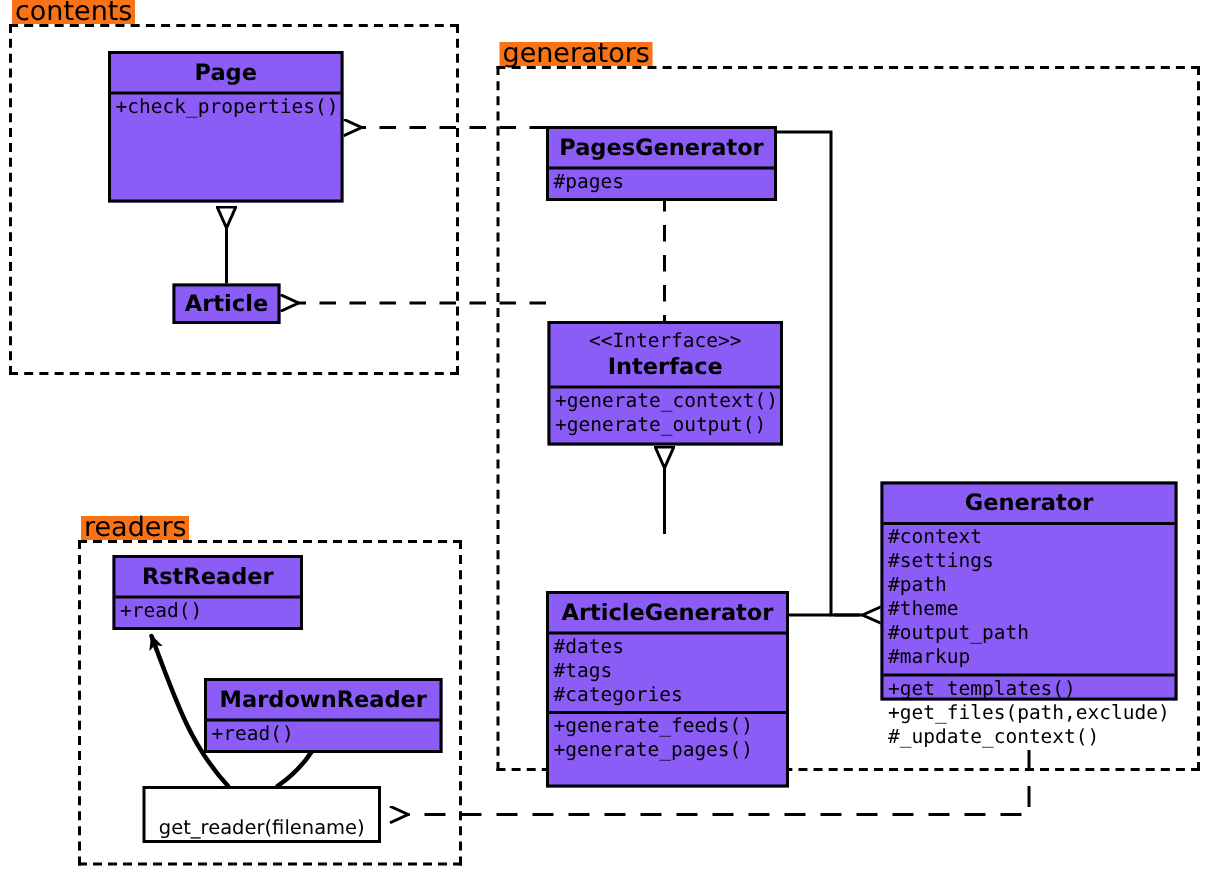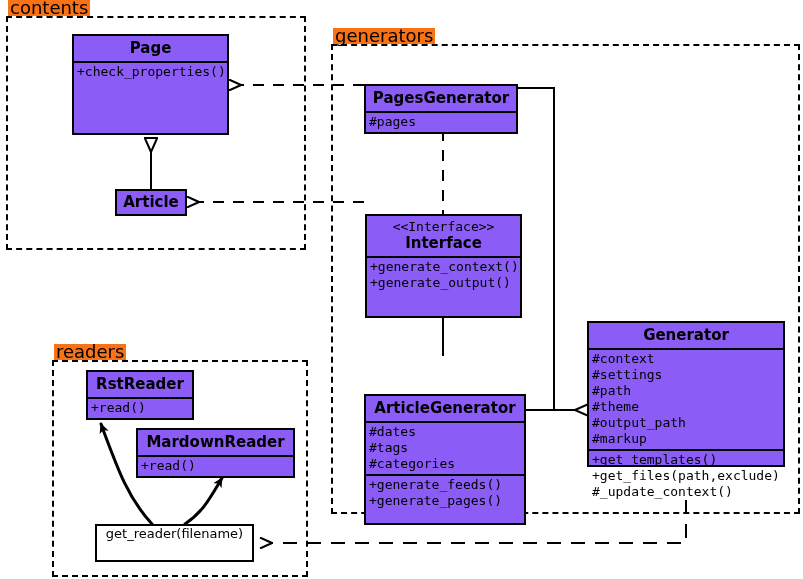--- a/index.html
+++ b/index.html
@@ -81,21 +81,21 @@
     color: #000;
     white-space: nowrap;
   }
   
   .fnbox {
     position: absolute;
     border: 2px solid #000;
     background: #ffffff;
     box-sizing: border-box;
     display: flex;
-    align-items: flex-start;
+    align-items: flex-end;
     justify-content: center;
     font-family: "DejaVu Sans", sans-serif;
     font-size: 13px;
     color: #000;
     white-space: nowrap;
   }
 </style>
 </head>
 <body>
 
@@ -179,21 +179,21 @@
     <div class="cls-name" style="padding:3px 6px;">Article</div>
   </div>
 
   <div class="cls" style="left:364px; top:60px; width:154px; height:50px;margin-top:24px;">
     <div class="cls-name">PagesGenerator</div>
     <div class="cls-sect cls-sep">
       <div>#pages</div>
     </div>
   </div>
 
-  <div class="cls" style="left:365px; top:214px; width:157px; height:104px;">
+  <div class="cls" style="left:365px; top:214px; width:157px; height:83px;justify-content:center;">
     <div class="cls-stereotype">&lt;&lt;Interface&gt;&gt;</div>
     <div class="cls-name" style="padding-top:0px;">Interface</div>
     <div class="cls-sect cls-sep">
       <div>+generate_context()</div>
       <div>+generate_output()</div>
     </div>
   </div>
 
   <div class="cls" style="left:364px; top:356px; width:162px; height:131px;margin-top:38px;">
     <div class="cls-name">ArticleGenerator</div>
@@ -218,28 +218,28 @@
       <div>#output_path</div>
       <div>#markup</div>
     </div>
     <div class="cls-sect cls-sep">
       <div>+get_templates()</div>
       <div>+get_files(path,exclude)</div>
       <div>#_update_context()</div>
     </div>
   </div>
 
-  <div class="cls" style="left:86px; top:370px; width:108px; height:50px;">
+  <div class="cls" style="left:75px; top:370px; width:127px; height:50px;">
     <div class="cls-name">RstReader</div>
     <div class="cls-sect cls-sep">
       <div>+read()</div>
     </div>
   </div>
 
-  <div class="cls" style="left:136px; top:428px; width:159px; height:50px;">
+  <div class="cls" style="left:136px; top:452px; width:159px; height:50px;">
     <div class="cls-name">MardownReader</div>
     <div class="cls-sect cls-sep">
       <div>+read()</div>
     </div>
   </div>
 
   <div class="fnbox" style="left:95px; top:524px; width:159px; height:38px;">
     <span>get_reader(filename)</span>
   </div>
 

